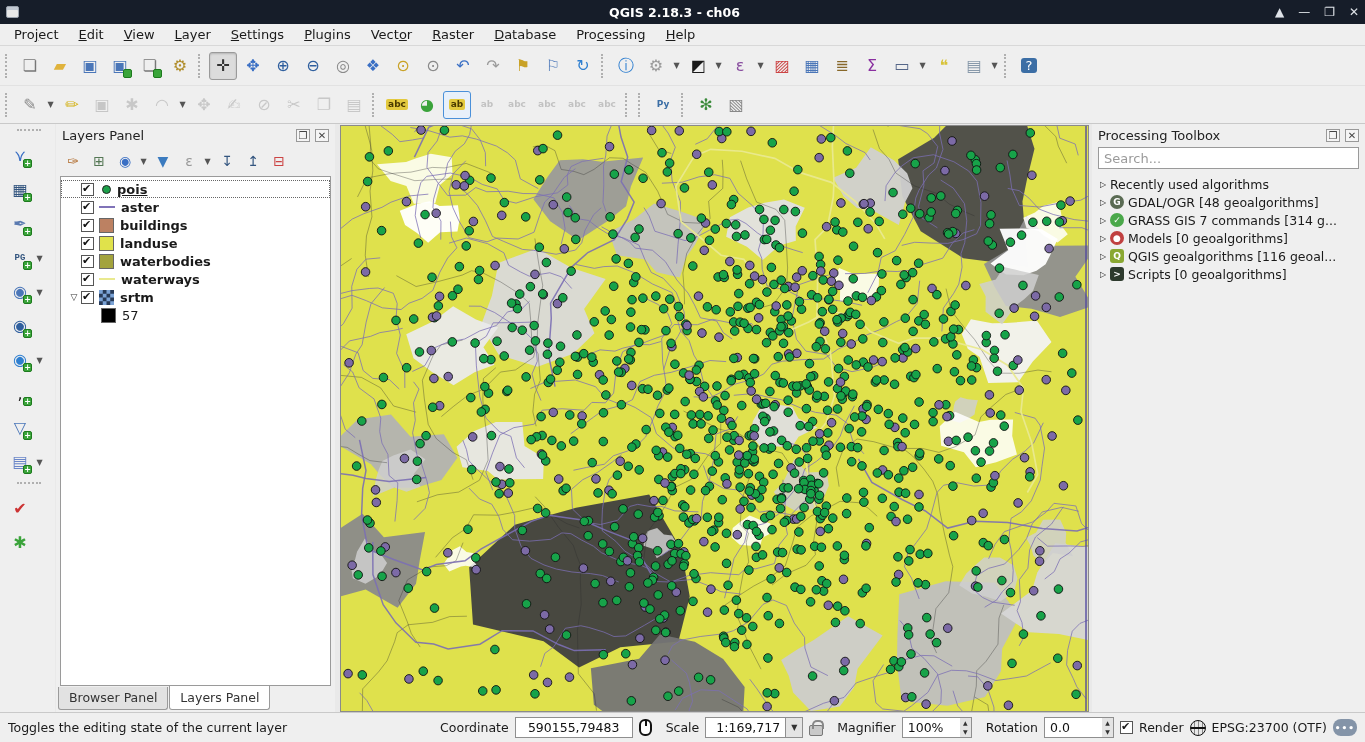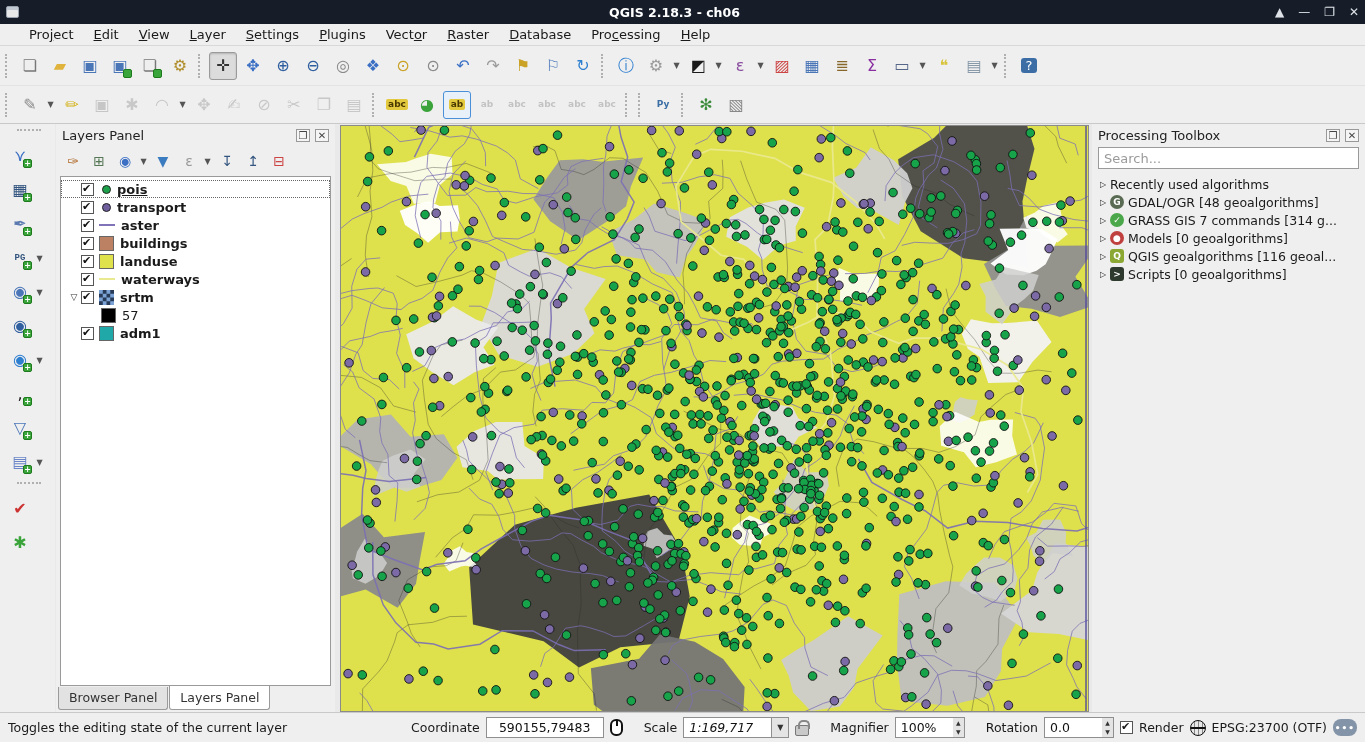--- a/index.html
+++ b/index.html
@@ -13,21 +13,21 @@
               position:relative; padding:0 6px; flex:0 0 auto; }
   .titlebar .appicon { width:13px; height:12px; background:#e8e8e8; border:1px solid #9aa2ad;
               border-radius:2px; box-shadow:inset 0 3px 0 #c2c9d2; }
   .titlebar .title { position:absolute; left:0; right:16px; text-align:center; font-weight:bold;
               font-size:12.5px; pointer-events:none; }
   .winbtns { margin-left:auto; display:flex; gap:14px; align-items:center; z-index:2; }
   .winbtns span { color:#dfe3e8; font-size:12px; line-height:1; cursor:default; }
 
   
   .menubar { height:22px; background:#efefef; border-bottom:1px solid #d8d8d8;
-             display:flex; align-items:center; padding-left:20px; gap:2px; flex:0 0 auto; }
+             display:flex; align-items:center; padding-left:5px; gap:2px; flex:0 0 auto; }
   .menubar .mitem { padding:2px 9px; font-size:13px; color:#1a1a1a; }
   .menubar .mitem u { text-decoration:underline; }
 
   
   .toolbar { display:flex; align-items:center; background:#efefef; padding:0 2px; flex:0 0 auto; }
   .toolbar.row1 { height:40px; border-bottom:1px solid #e2e2e2; }
   .toolbar.row2 { height:38px; border-bottom:1px solid #c9c9c9; }
   .tbtn { width:28px; height:28px; display:inline-flex; align-items:center; justify-content:center;
           border:1px solid transparent; border-radius:3px; position:relative; margin:0 1px; }
   .tbtn .glyph { font-size:16px; line-height:1; font-family:"DejaVu Sans", sans-serif; }
@@ -97,21 +97,21 @@
   .proc-tree { flex:1 1 auto; padding:2px 4px; }
   .prow { display:flex; align-items:center; height:18px; font-size:12.5px; white-space:nowrap; overflow:hidden; }
   .prow .expander { width:14px; text-align:center; font-size:8px; color:#222; }
   .picon { width:14px; height:14px; margin-right:4px; border-radius:3px; flex:0 0 auto;
            display:inline-flex; align-items:center; justify-content:center; font-size:9px; color:#fff; font-weight:bold; }
 
   
   .statusbar { height:30px; background:#efefef; border-top:1px solid #c9c9c9; display:flex;
                align-items:center; padding:0 8px; gap:6px; flex:0 0 auto; font-size:12.5px; }
   .statusbar .msg { white-space:nowrap; }
-  .sb-label { white-space:nowrap; margin-left:15px; }
+  .sb-label { white-space:nowrap; margin-left:8px; }
   .sb-input { height:21px; border:1px solid #8f8f8f; background:#fff; font-size:12.5px; text-align:center;
               font-family:"DejaVu Sans", sans-serif; color:#111; }
   .combo { display:flex; height:21px; }
   .combo .sb-input { border-right:none; }
   .combo .cbtn { width:18px; border:1px solid #8f8f8f; background:#e4e4e4; font-size:8px;
               display:flex; align-items:center; justify-content:center; color:#333; }
   .spin { display:flex; flex-direction:column; width:12px; height:21px; border:1px solid #8f8f8f;
           border-left:none; background:#e4e4e4; }
   .spin span { flex:1; font-size:6px; line-height:1; display:flex; align-items:center; justify-content:center; color:#333; }
   .mouse-icon { width:13px; height:17px; border:2px solid #111; border-radius:6px; position:relative; background:#fff; }
@@ -465,62 +465,56 @@
       <div class="layer-tree" id="layertree">
           <div class="lrow-item selected">
             <span class="expander"></span>
             <span class="cb checked"></span>
             <span class="swatch dot" style="background: rgb(28, 160, 74);"></span>
             <span class="llabel">pois</span>
           </div>
           <div class="lrow-item">
             <span class="expander"></span>
             <span class="cb checked"></span>
-            <span class="swatch dot" style="background: rgb(111, 95, 156);"></span>
-            <span class="llabel">transport</span>
-          </div>
-          <div class="lrow-item">
-            <span class="expander"></span>
-            <span class="cb checked"></span>
             <span class="swatch line" style="background: rgb(128, 115, 184);"></span>
             <span class="llabel">aster</span>
           </div>
           <div class="lrow-item">
             <span class="expander"></span>
             <span class="cb checked"></span>
             <span class="swatch rect" style="background: rgb(188, 129, 98);"></span>
             <span class="llabel">buildings</span>
           </div>
           <div class="lrow-item">
             <span class="expander"></span>
             <span class="cb checked"></span>
             <span class="swatch rect" style="background: rgb(224, 226, 75);"></span>
             <span class="llabel">landuse</span>
           </div>
           <div class="lrow-item">
             <span class="expander"></span>
             <span class="cb checked"></span>
+            <span class="swatch rect" style="background: rgb(163, 163, 60);"></span>
+            <span class="llabel">waterbodies</span>
+          </div>
+          <div class="lrow-item">
+            <span class="expander"></span>
+            <span class="cb checked"></span>
             <span class="swatch line" style="background: rgb(233, 233, 143);"></span>
             <span class="llabel">waterways</span>
           </div>
           <div class="lrow-item">
             <span class="expander">▽</span>
             <span class="cb checked"></span>
             <span class="swatch raster"></span>
             <span class="llabel">srtm</span>
           </div>
           <div class="lrow-item child" style="padding-left: 40px;">
             <span class="swatch rect" style="background: rgb(0, 0, 0);"></span>
             <span class="llabel">57</span>
-          </div>
-          <div class="lrow-item">
-            <span class="expander"></span>
-            <span class="cb checked"></span>
-            <span class="swatch rect" style="background: rgb(32, 167, 167);"></span>
-            <span class="llabel">adm1</span>
           </div>
         </div>
       <div class="dock-tabs" id="docktabs">
           <span class="dtab">Browser Panel</span>
           <span class="dtab active">Layers Panel</span>
         </div>
     </div>
 
     <div class="map-wrap">
       <svg id="map" viewBox="0 0 751 582" preserveAspectRatio="none">
@@ -1731,21 +1725,21 @@
 
   </div>
 
   <div class="statusbar">
     <span class="msg">Toggles the editing state of the current layer</span>
     <span class="sb-label" style="margin-left:auto">Coordinate</span>
     <input class="sb-input" style="width: 118px;" value="590155,79483">
     <span class="mouse-icon"></span>
     <span class="sb-label">Scale</span>
     <span class="combo">
-      <input class="sb-input" style="width: 88px; text-align: left; padding-left: 5px; font-style: italic;" value="1:169,717">
+      <input class="sb-input" style="width: 80px; text-align: center; padding-left: 5px;" value="1:169,717">
       <span class="cbtn">▼</span>
     </span>
     <span class="lock-icon"></span>
     <span class="sb-label">Magnifier</span>
     <span class="combo">
       <input class="sb-input" style="width: 58px; text-align: left; padding-left: 5px;" value="100%">
       <span class="spin">
           <span>▲</span>
           <span>▼</span>
         </span>

